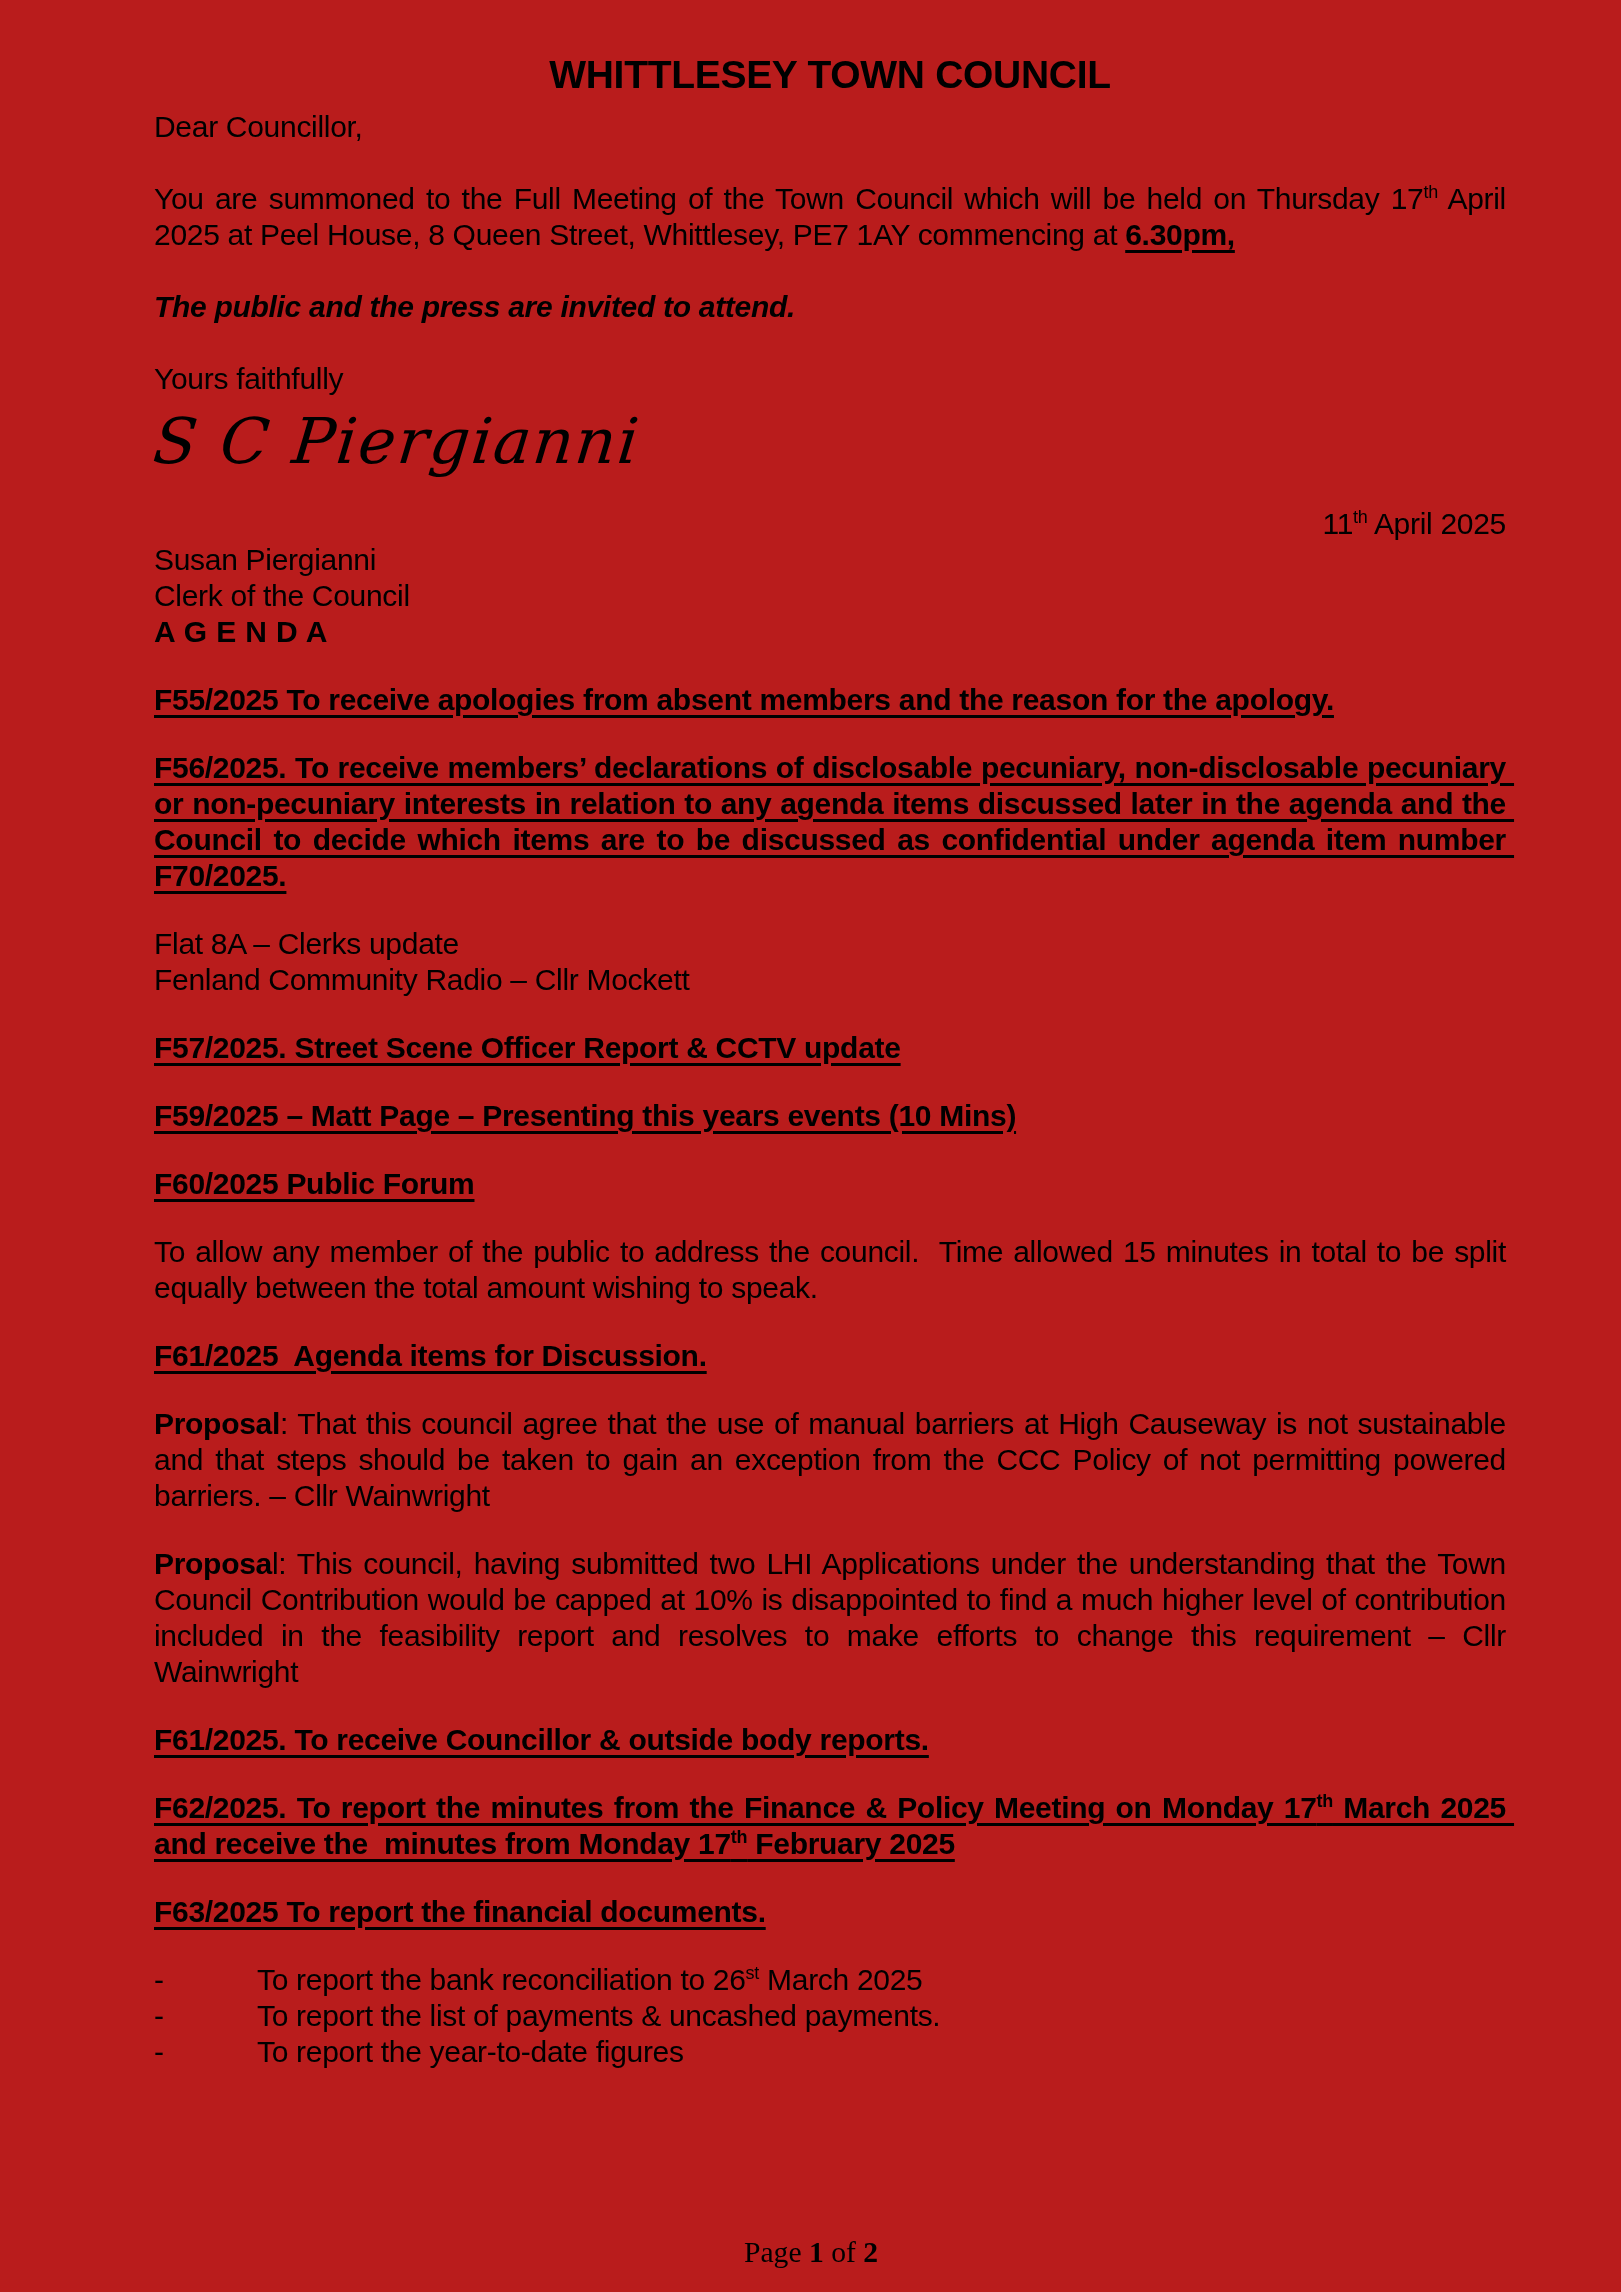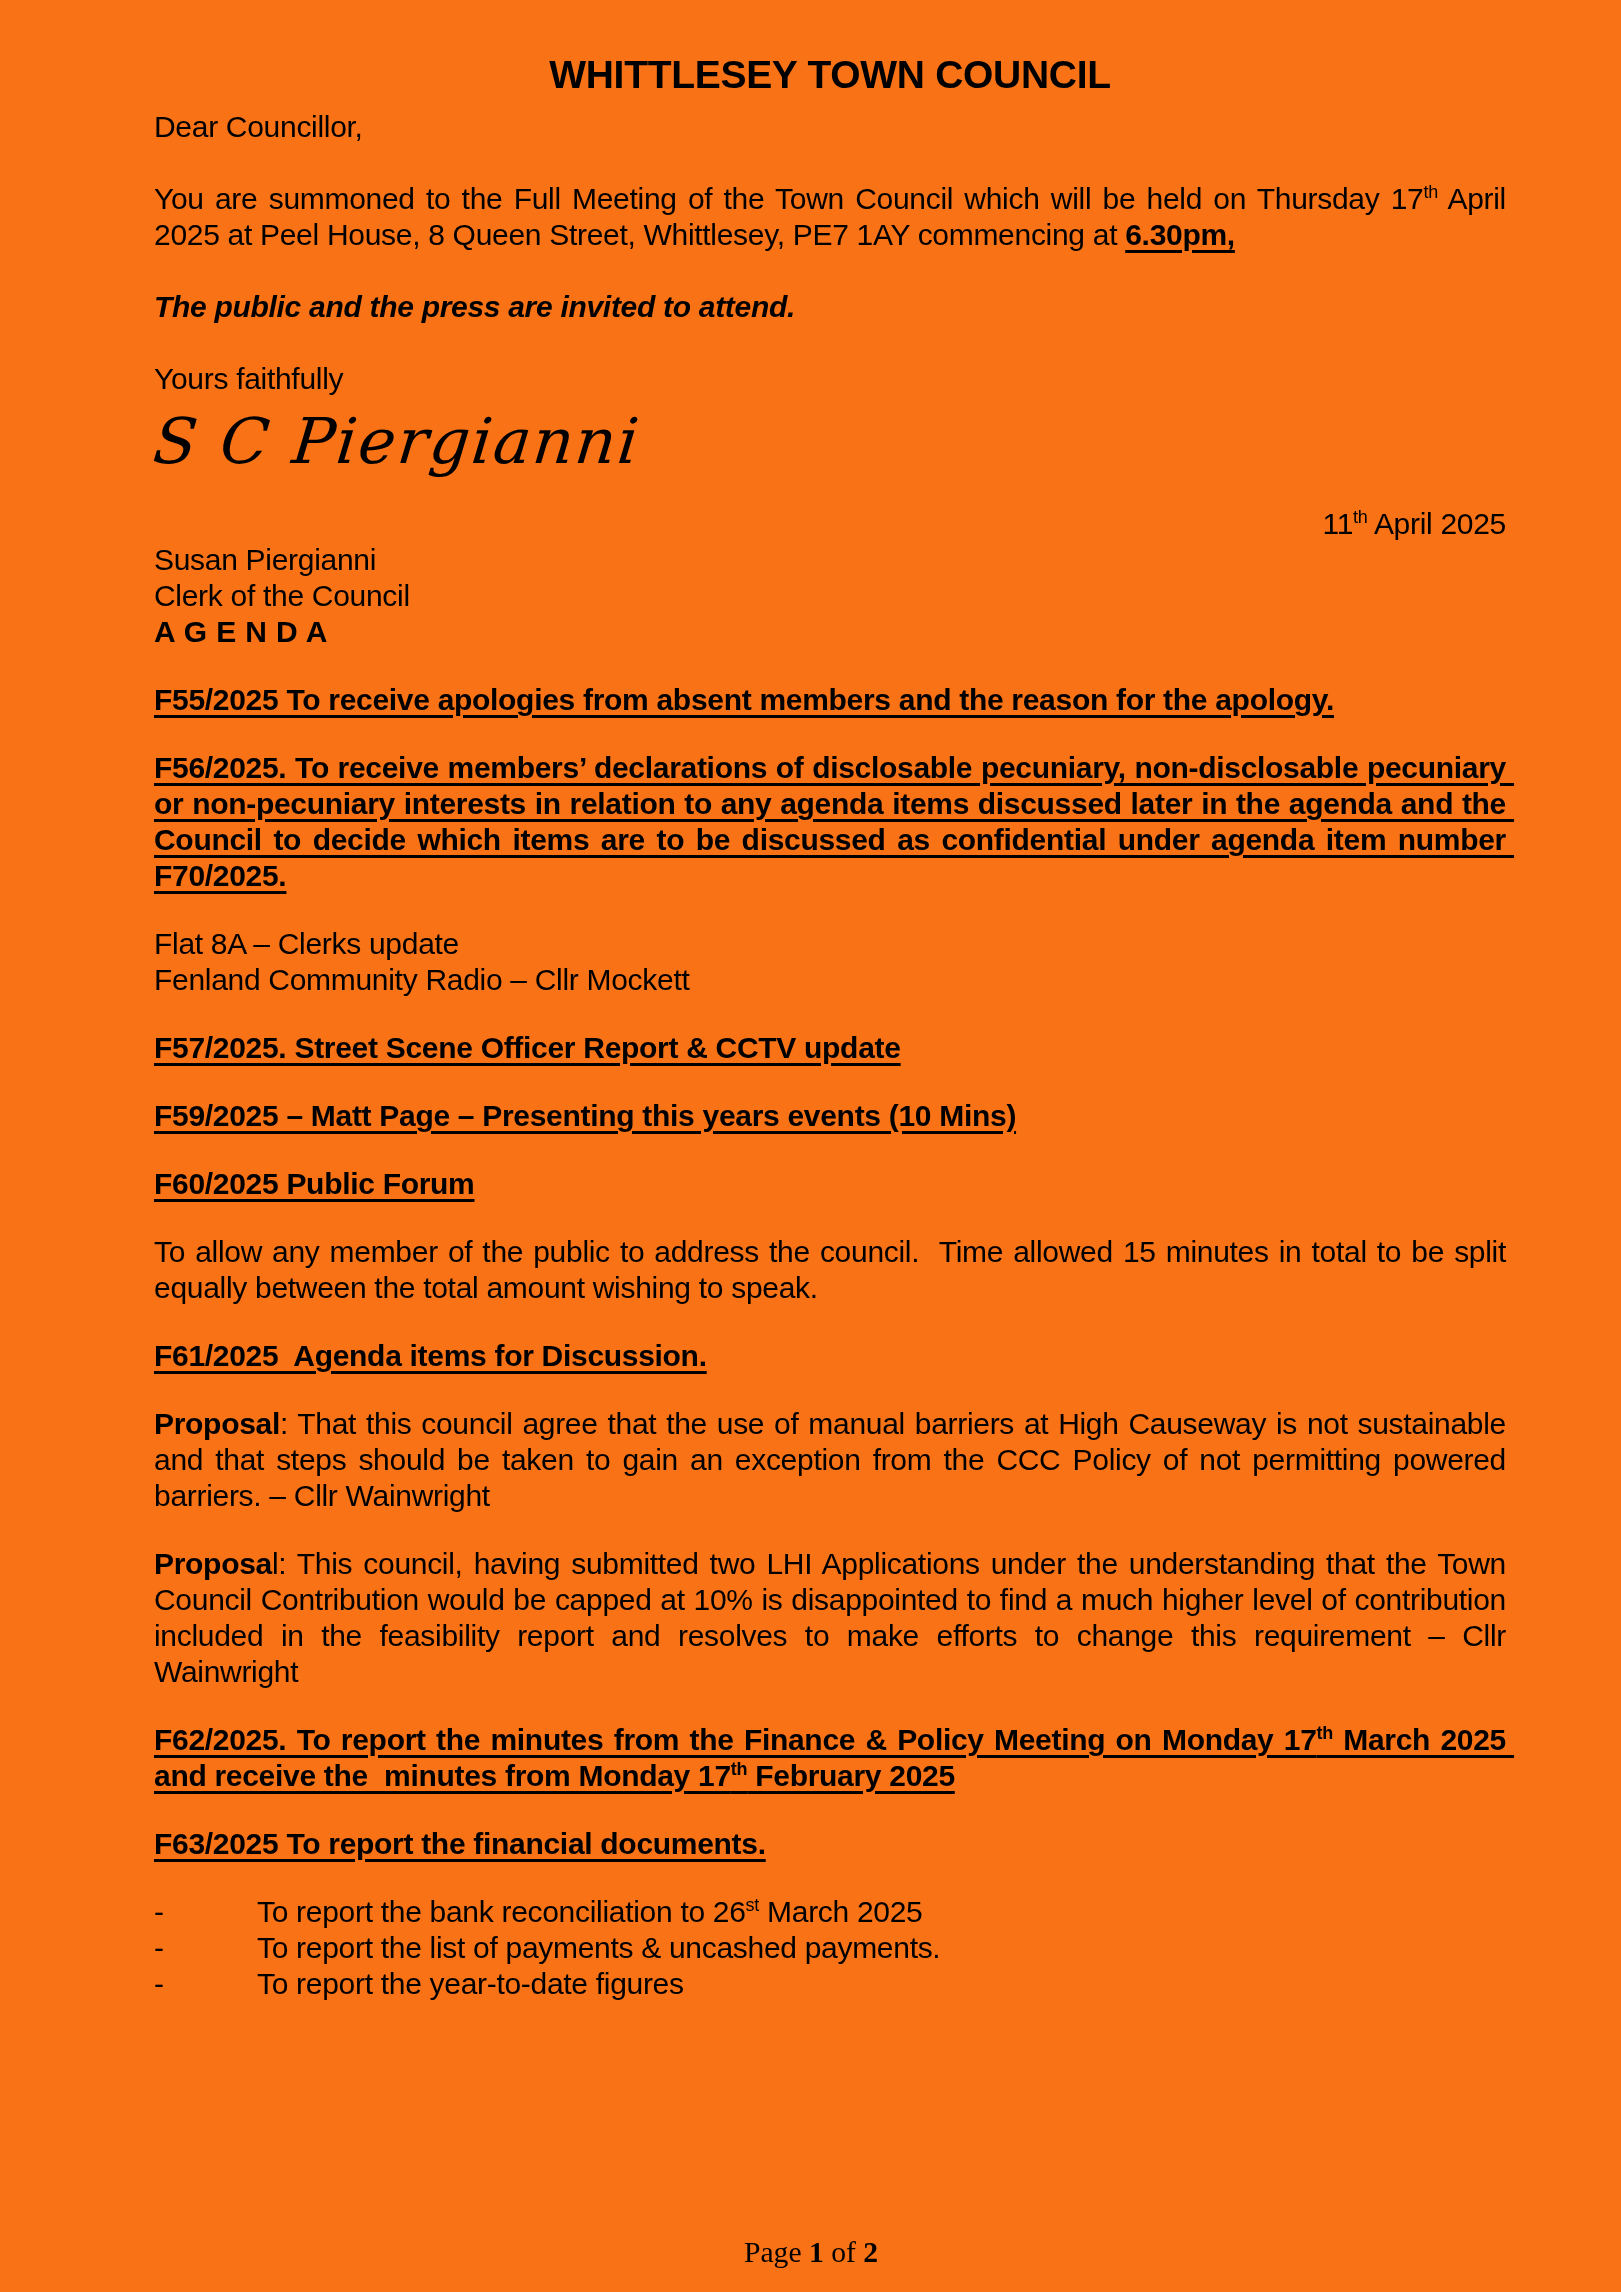--- a/index.html
+++ b/index.html
@@ -1,20 +1,20 @@
 <!DOCTYPE html>
 <html style="font-size:14.3px"><head>
 <meta charset="utf-8">
 <style>
   html, body { margin: 0; padding: 0; background: #ffffff; }
   .page {
     position: relative;
     width: 1622px;
     height: 2293px;
-    background: #f97316;
+    background: #b91c1c;
     color: #000000;
     font-family: "Liberation Sans", "DejaVu Sans", sans-serif;
     font-size: 30px;
     line-height: 36px;
     letter-spacing: -0.3px;
     overflow: hidden;
   }
   .content { padding: 52px 116px 0 154px; }
   p { margin: 0; white-space: pre-wrap; }
   .title {
@@ -112,20 +112,21 @@
     <p class="gapA uhead">F60/2025 Public Forum</p>
 
     <p class="gapA justify">To allow any member of the public to address the council.  Time allowed 15 minutes in total to be split equally between the total amount wishing to speak.</p>
 
     <p class="gapA uhead">F61/2025  Agenda items for Discussion.</p>
 
     <p class="gapA justify"><b>Proposal</b><span>: That this council agree that the use of manual barriers at High Causeway is not sustainable and that steps should be taken to gain an exception from the CCC Policy of not permitting powered barriers. – Cllr Wainwright</span></p>
 
     <p class="gapA justify"><b>Proposa</b><span>l</span><span>: This council, having submitted two LHI Applications under the understanding that the Town Council Contribution would be capped at 10% is disappointed to find a much higher level of contribution included in the feasibility report and resolves to make efforts to change this requirement – Cllr Wainwright</span></p>
 
+    <p class="gapA uhead">F61/2025. To receive Councillor &amp; outside body reports.</p>
 
     <p class="gapA uhead justify"><span>F62/2025. To report the minutes from the Finance &amp; Policy Meeting on Monday 17</span><sup>th</sup><span> March 2025 and receive the  minutes from Monday 17</span><sup>th</sup><span> February 2025</span></p>
 
     <p class="gapA uhead">F63/2025 To report the financial documents.</p>
 
     <div class="gapA">
       <div class="bullet-row">
         <span class="bullet-dash">-</span>
         <span class="bullet-text"><span>To report the bank reconciliation to 26</span><sup>st</sup><span> March 2025</span></span>
       </div>

